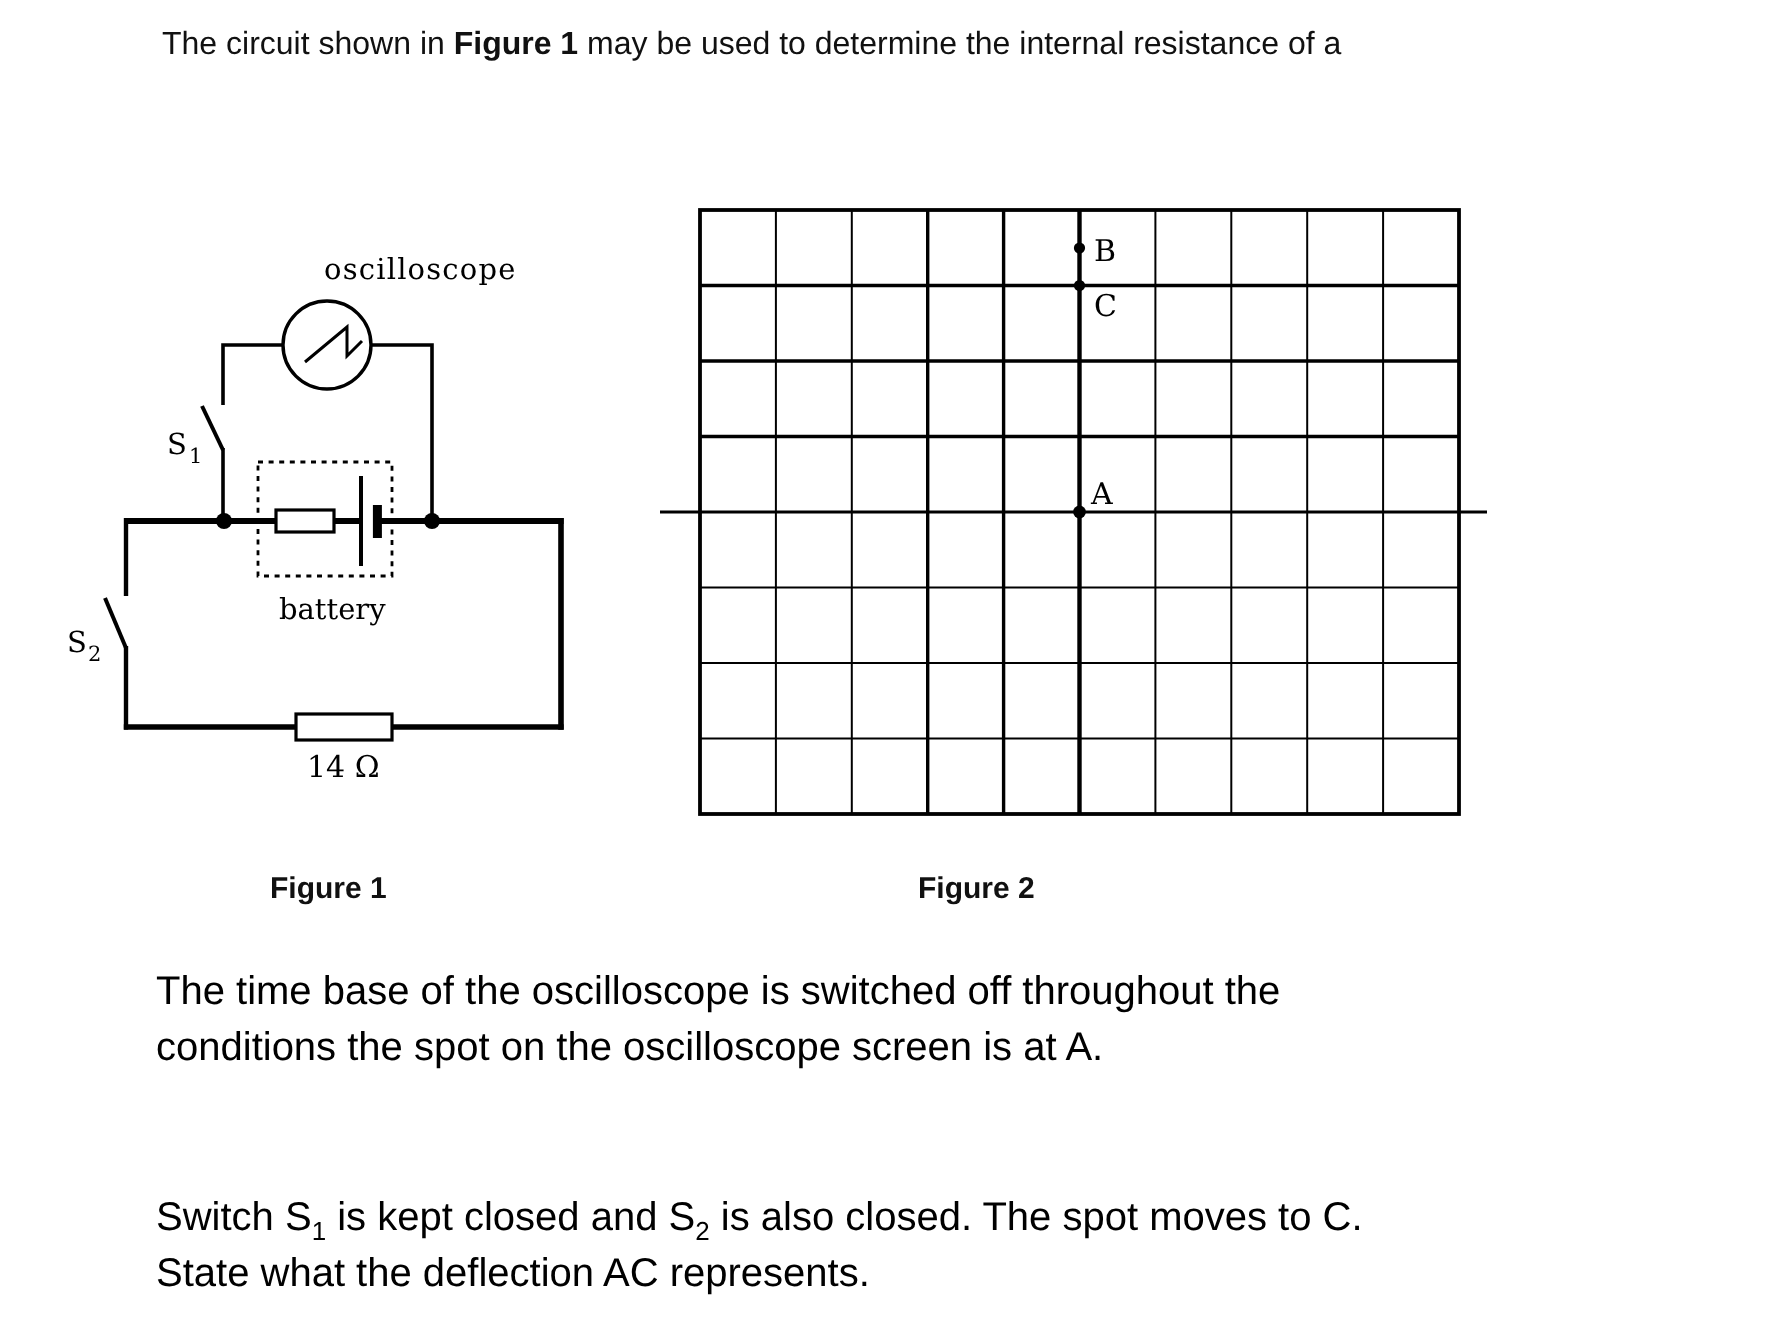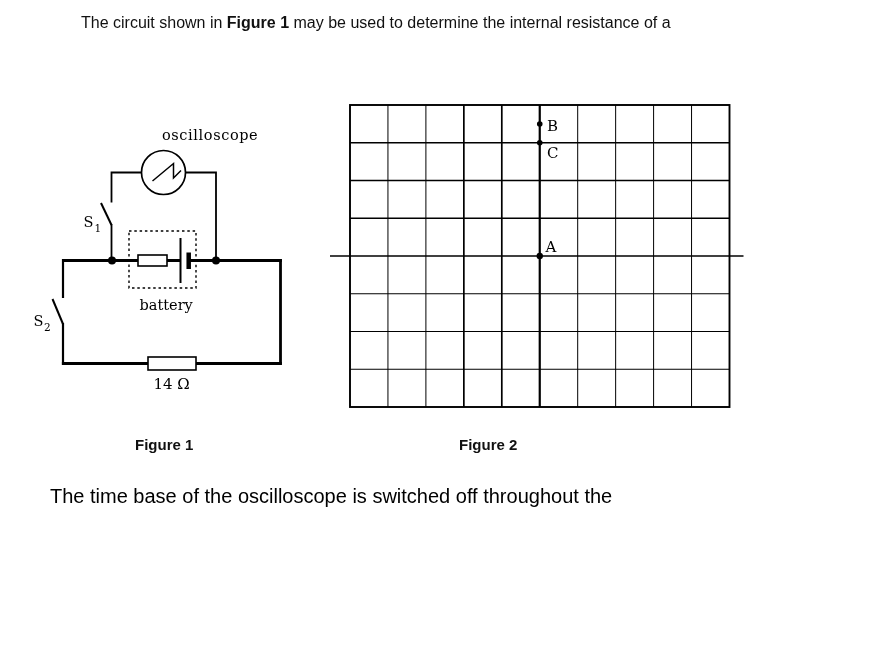--- a/index.html
+++ b/index.html
@@ -3,21 +3,21 @@
 <meta charset="utf-8">
 <style>
   html,body{margin:0;padding:0;background:#fff;}
   .page{
     position:relative;width:854px;height:661px;background:#fff;
     font-family:"Liberation Sans",sans-serif;color:#111;overflow:hidden;
   }
   .abs{position:absolute;}
   .intro{left:81px;top:12px;font-size:16px;line-height:21px;}
   .intro .ln{white-space:nowrap;}
-  .bodytext{font-size:20px;line-height:28px;color:#000;}
+  .bodytext{font-size:20px;line-height:28px;color:#000;margin-left:28px;}
   .bodytext .ln{white-space:nowrap;}
   .p1{left:50px;top:482px;}
   .p2{left:50px;top:595px;}
   sub{font-size:13px;line-height:0;}
   .caption{font-weight:bold;font-size:15px;color:#111;white-space:nowrap;}
   .cap1{left:135px;top:436px;}
   .cap2{left:459px;top:436px;}
   svg{display:block;}
   svg text{fill:#000;}
   .serif-label{font-family:"DejaVu Serif",serif;}
@@ -98,16 +98,21 @@
     <text class="serif-label" x="547" y="130.5" font-size="15">B</text>
     <text class="serif-label" x="547" y="158" font-size="15">C</text>
     <text class="serif-label" x="545.5" y="252" font-size="15">A</text>
   </svg>
 
   <div class="abs caption cap1">Figure 1</div>
   <div class="abs caption cap2">Figure 2</div>
 
   <div class="abs bodytext p1">
     <div class="ln"><span>The time base of the oscilloscope is switched off throughout the</span></div>
+    <div class="ln"><span>conditions the spot on the oscilloscope screen is at A.</span></div>
   </div>
 
+  <div class="abs bodytext p2">
+    <div class="ln"><span>Switch S</span><sub>1</sub><span> is kept closed and S</span><sub>2</sub><span> is also closed. The spot moves to C.</span></div>
+    <div class="ln"><span>State what the deflection AC represents.</span></div>
+  </div>
 
 </div>
 
 </body></html>

